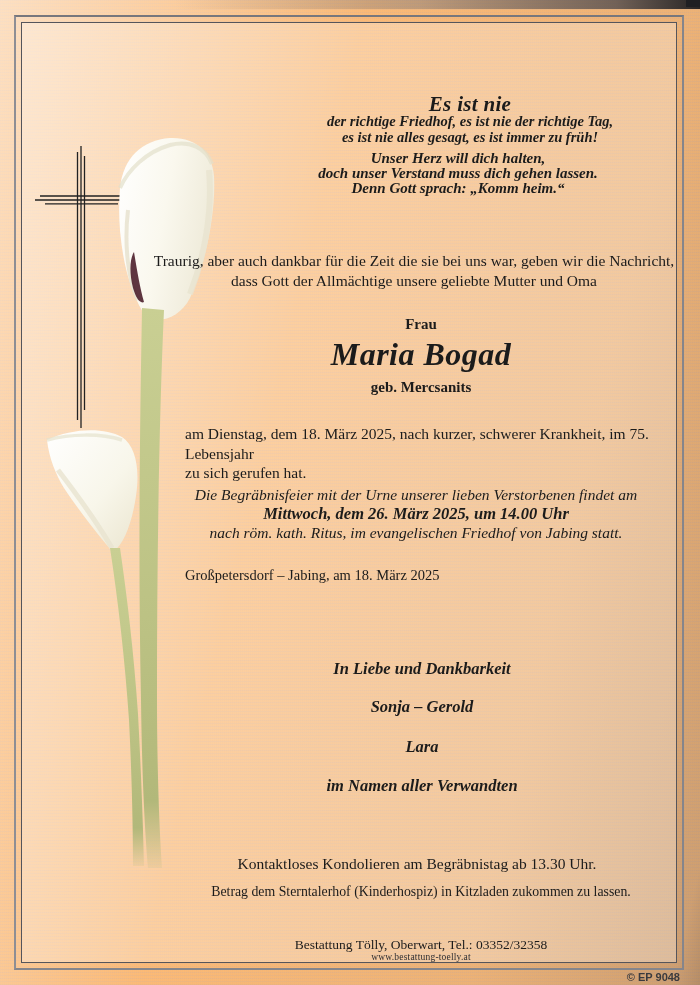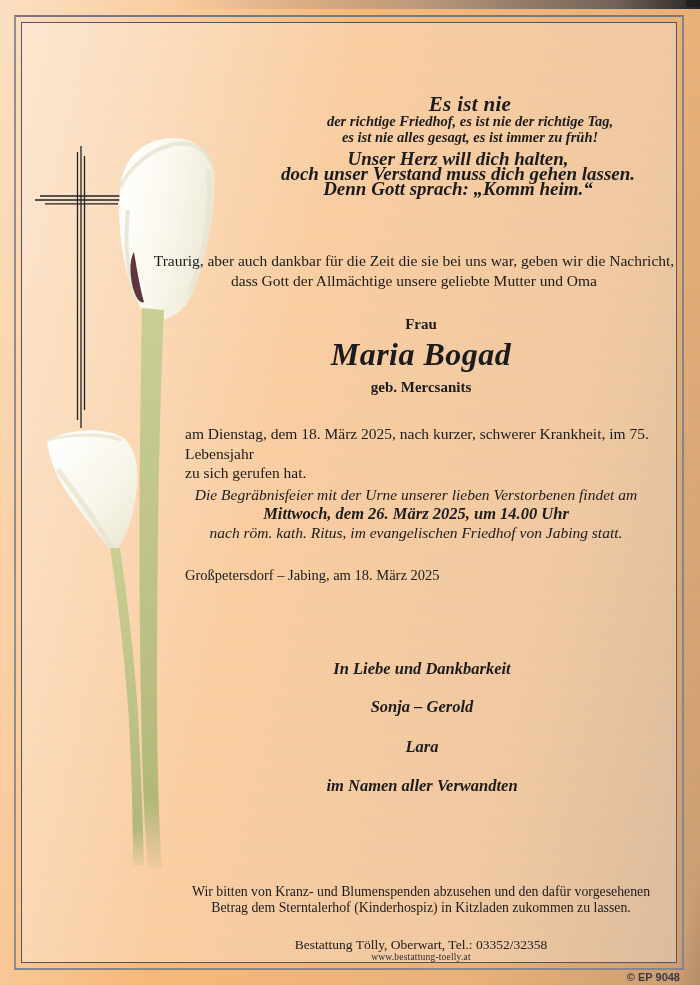--- a/index.html
+++ b/index.html
@@ -57,21 +57,21 @@
   .decor-svg { position: absolute; left: 0; top: 0; z-index: 4; pointer-events: none; }
 
   .txt { position: absolute; z-index: 5; line-height: 1.25; }
   .center { text-align: center; }
   .bi { font-style: italic; font-weight: bold; }
   .it { font-style: italic; }
   .bd { font-weight: bold; }
 
   .poem-title   { left: 270px; top: 91px;  width: 400px; font-size: 21px; letter-spacing: 0.3px; }
   .poem-s1      { left: 270px; top: 114px; width: 400px; font-size: 14.5px; line-height: 15.5px; }
-  .poem-s2      { left: 258px; top: 151px; width: 400px; font-size: 19px; line-height: 15px; font-style: italic; }
+  .poem-s2      { left: 258px; top: 151px; width: 400px; font-size: 15px; line-height: 15px; font-style: italic; }
 
   .intro        { left: 140px; top: 251px; width: 548px; font-size: 15.5px; line-height: 20px; }
   .salutation   { left: 150px; top: 315px; width: 542px; font-size: 15px; font-family: Liberation Serif, serif; }
   .deceased-name{ left: 150px; top: 334px; width: 542px; font-size: 32px; letter-spacing: 0.5px; }
   .maiden       { left: 150px; top: 378px; width: 542px; font-size: 15px; }
 
   .death-info   { left: 185px; top: 424px; width: 492px; font-size: 15.5px; line-height: 19.5px; }
 
   .funeral      { left: 146px; top: 485px; width: 540px; font-size: 15.5px; line-height: 19px; }
   .funeral .emph{ font-weight: bold; font-size: 16.5px; }
@@ -192,23 +192,23 @@
     <div>nach röm. kath. Ritus, im evangelischen Friedhof von Jabing statt.</div>
   </div>
 
   <div class="txt dateline">Großpetersdorf – Jabing, am 18. März 2025</div>
 
   <div class="txt center bi mourner-1">In Liebe und Dankbarkeit</div>
   <div class="txt center bi mourner-2">Sonja – Gerold</div>
   <div class="txt center bi mourner-3">Lara</div>
   <div class="txt center bi mourner-4">im Namen aller Verwandten</div>
 
+  <div class="txt center condolence">Kontaktloses Kondolieren am Begräbnistag ab 13.30 Uhr.</div>
 
   <div class="txt center donation">
-    <div>Wir bitten von Kranz- und Blumenspenden abzusehen und den dafür vorgesehenen</div>
     <div>Betrag dem Sterntalerhof (Kinderhospiz) in Kitzladen zukommen zu lassen.</div>
   </div>
 
   <div class="txt center funeral-home">Bestattung Tölly, Oberwart, Tel.: 03352/32358</div>
   <div class="txt center website">www.bestattung-toelly.at</div>
 
   <div class="copyright">© EP 9048</div>
 
 </div>
 

